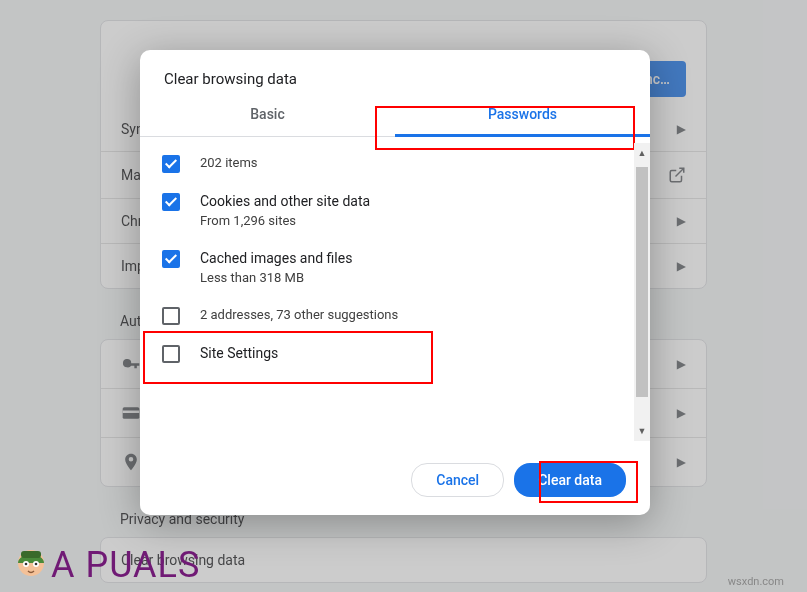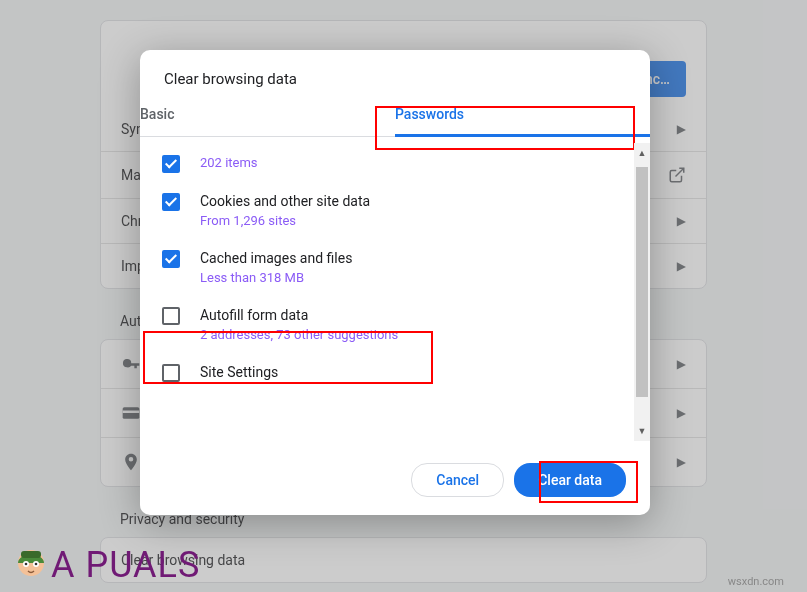--- a/index.html
+++ b/index.html
@@ -103,20 +103,21 @@
       font-size: 15px;
       color: #202124;
       padding: 20px 24px 18px 24px;
     }
     .tabs {
       display: flex;
       border-bottom: 1px solid #dadce0;
     }
     .tab {
       flex: 1;
+      text-align: center;
       padding: 0 0 14px 0;
       font-size: 14px;
       font-weight: 500;
       cursor: pointer;
       position: relative;
     }
     .tab.basic { color: #5f6368; }
     .tab.advanced { color: #1a73e8; }
     .tab.advanced::after {
       content: '';
@@ -199,21 +200,21 @@
       display: flex;
       flex-direction: column;
     }
     .option-label {
       font-size: 14px;
       color: #202124;
       line-height: 20px;
     }
     .option-sub {
       font-size: 13px;
-      color: #8b5cf6;
+      color: #404040;
       line-height: 18px;
       margin-top: 1px;
     }
     .scrollbar {
       position: absolute;
       right: 0;
       top: 6px;
       width: 16px;
       bottom: 4px;
       background: #f1f1f1;
@@ -410,21 +411,20 @@
         <div class="option-text">
           <span class="option-label">Cached images and files</span>
           <span class="option-sub">Less than 318 MB</span>
         </div>
       </div>
 
 
       <div class="option-row">
         <div class="checkbox"></div>
         <div class="option-text">
-          <span class="option-label">Autofill form data</span>
           <span class="option-sub">2 addresses, 73 other suggestions</span>
         </div>
       </div>
 
       <div class="option-row">
         <div class="checkbox"></div>
         <div class="option-text">
           <span class="option-label">Site Settings</span>
 
         </div>

